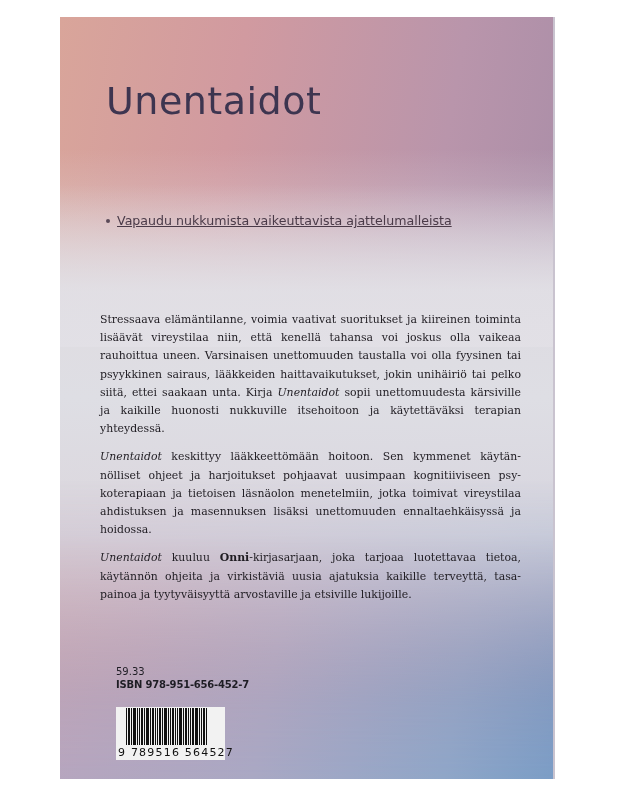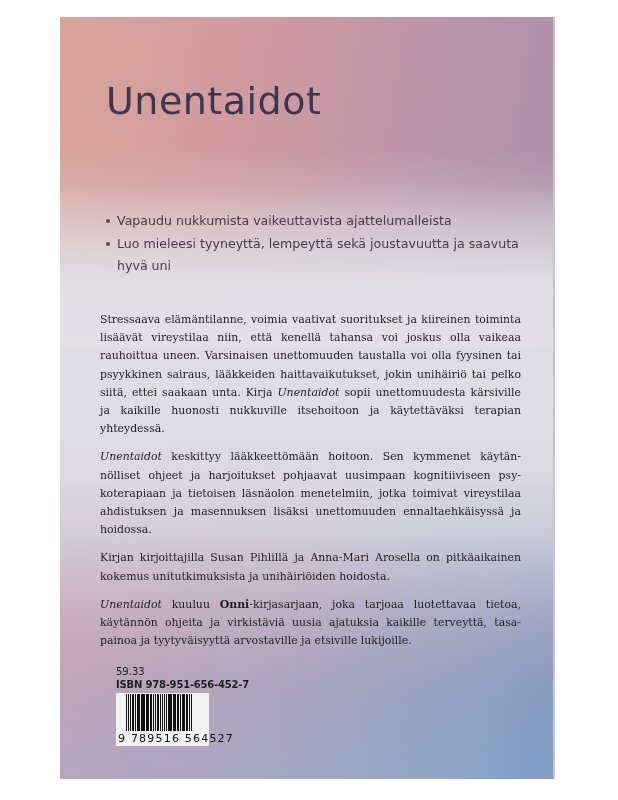--- a/index.html
+++ b/index.html
@@ -82,20 +82,21 @@
       top: 193px;
       left: 6px;
       margin: 0;
       padding: 0;
       list-style: none;
       font-family: "DejaVu Sans", sans-serif;
       font-size: 12.6px;
       line-height: 22.5px;
       color: #4a3a48;
       width: 420px;
+      text-decoration: underline;
     }
     .bullets li {
       position: relative;
       padding-left: 11px;
     }
     .bullet-dot {
       position: absolute;
       left: 0;
       top: 9px;
       width: 4px;
@@ -135,22 +136,22 @@
       font-size: 10px;
       line-height: 13px;
     }
     .isbn {
       font-size: 10px;
       line-height: 13px;
       letter-spacing: -0.2px;
       font-weight: bold;
     }
     .barcode {
-      margin-top: 2px;
-      width: 93px;
+      margin-top: 16px;
+      width: 109px;
       height: 53px;
       background: #f2f2f2;
       position: relative;
       box-sizing: border-box;
       padding: 1px 16px 0 10px;
     }
     .bars {
       display: flex;
       align-items: flex-start;
       height: 37px;
@@ -184,30 +185,25 @@
 
     <h2 class="subtitle">
       <br>
     </h2>
 
     <ul class="bullets">
       <li>
         <span class="bullet-dot"></span>
         <span>Vapaudu nukkumista vaikeuttavista ajattelumalleista</span>
       </li>
-      <li>
-        <span class="bullet-dot"></span>
-        <span>Luo mieleesi tyyneyttä, lempeyttä sekä joustavuutta ja saavuta hyvä uni</span>
-      </li>
     </ul>
 
     <div class="body-text">
       <p><span>Stressaava elämäntilanne, voimia vaativat suoritukset ja kiireinen toiminta lisäävät vireystilaa niin, että kenellä tahansa voi joskus olla vaikeaa rauhoittua uneen. Varsinaisen unettomuuden taustalla voi olla fyysinen tai psyykkinen sairaus, lääkkeiden haittavaikutukset, jokin unihäiriö tai pelko siitä, ettei saakaan unta. Kirja </span><em>Unentaidot</em><span> sopii unet­tomuudesta kärsiville ja kaikille huonosti nukkuville itsehoitoon ja käy­tettäväksi terapian yhteydessä.</span></p>
       <p><em>Unentaidot</em><span> keskittyy lääkkeettömään hoitoon. Sen kymmenet käytän­nölliset ohjeet ja harjoitukset pohjaavat uusimpaan kognitiiviseen psy­koterapiaan ja tietoisen läsnäolon menetelmiin, jotka toimivat vireystilaa ahdistuksen ja masennuksen lisäksi unettomuuden ennaltaehkäisyssä ja hoidossa.</span></p>
-      <p><span>Kirjan kirjoittajilla Susan Pihlillä ja Anna-Mari Arosella on pitkäaikai­nen kokemus unitutkimuksista ja unihäiriöiden hoidosta.</span></p>
       <p><em>Unentaidot</em><span> kuuluu </span><strong>Onni</strong><span>-kirjasarjaan, joka tarjoaa luotettavaa tietoa, käytännön ohjeita ja virkistäviä uusia ajatuksia kaikille terveyttä, tasa­painoa ja tyytyväisyyttä arvostaville ja etsiville lukijoille.</span></p>
     </div>
 
     <div class="isbn-block">
       <div class="price">59.33</div>
       <div class="isbn">ISBN 978-951-656-452-7</div>
       <div class="barcode">
         <div class="bars">
           <span style="width:1px"></span>
             <span style="width:2px"></span>

